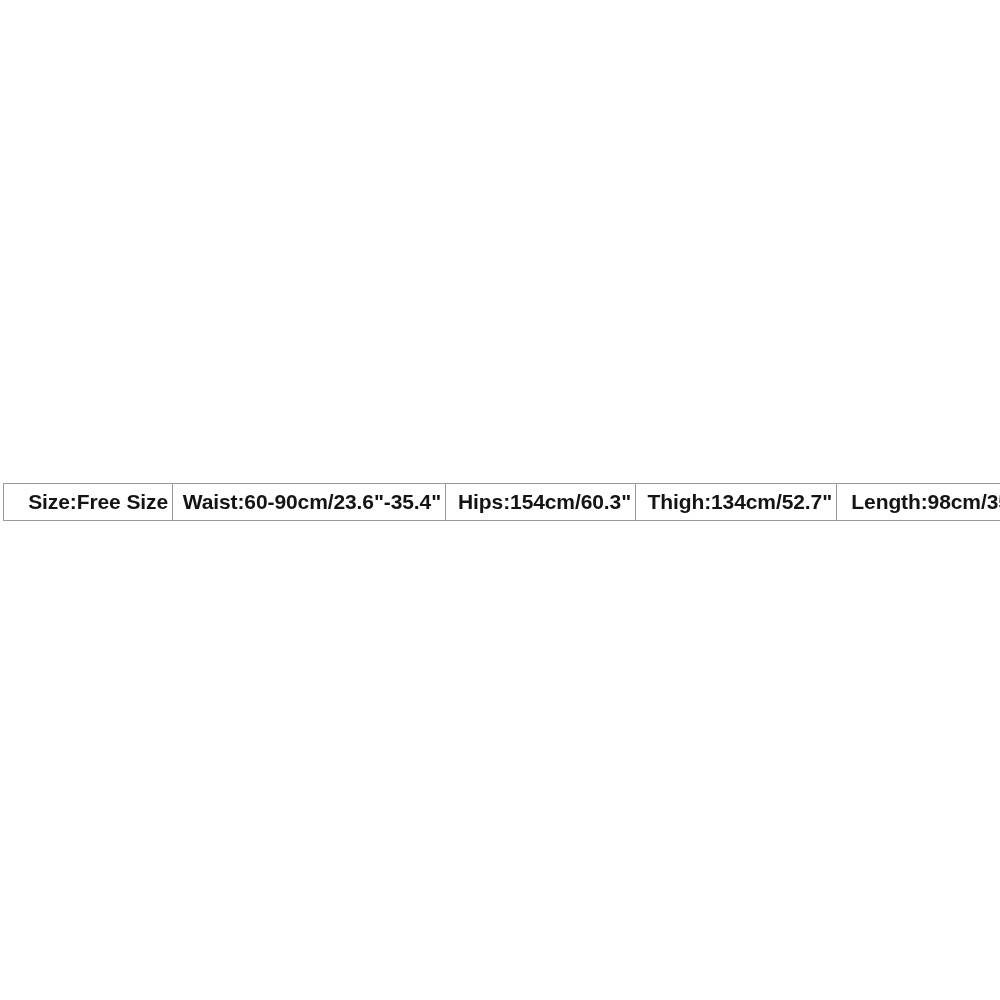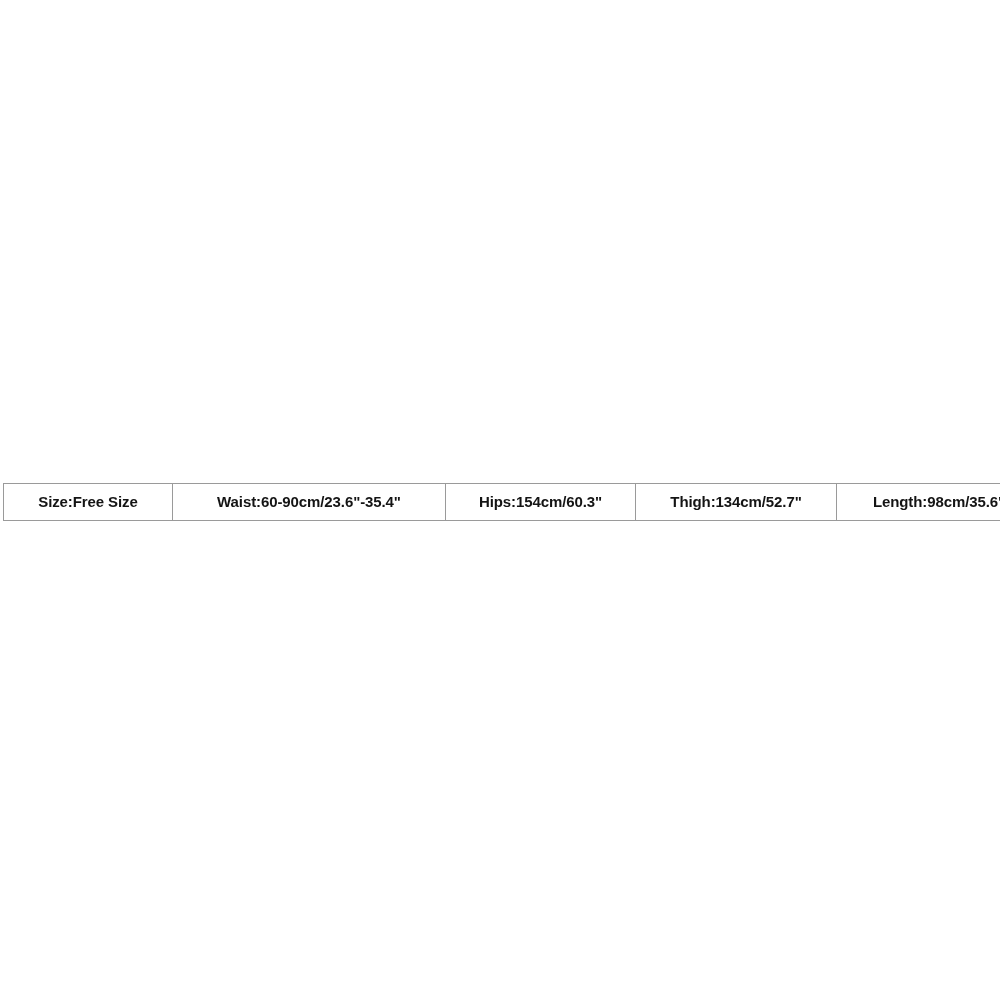--- a/index.html
+++ b/index.html
@@ -28,25 +28,25 @@
   table.size-chart {
     width: 100%;
     height: 100%;
     border-collapse: collapse;
     table-layout: fixed;
     background: #ffffff;
   }
 
   table.size-chart td {
     border: 1px solid #9a9a9a;
-    text-align: center;
+    text-align: right;
     vertical-align: middle;
     color: #141414;
     font-weight: bold;
-    font-size: 15px;
+    font-size: 21px;
     letter-spacing: -0.1px;
     line-height: 1.1;
     padding: 0 4px;
     white-space: nowrap;
     overflow: hidden;
     font-family: "Liberation Sans", "DejaVu Sans", sans-serif;
   }
 
   
   td.col-size   { width: 160px; }

